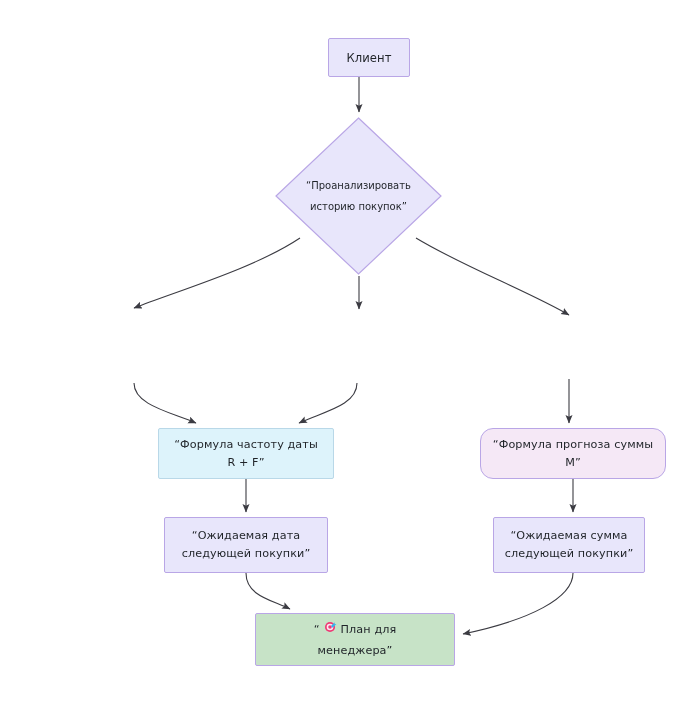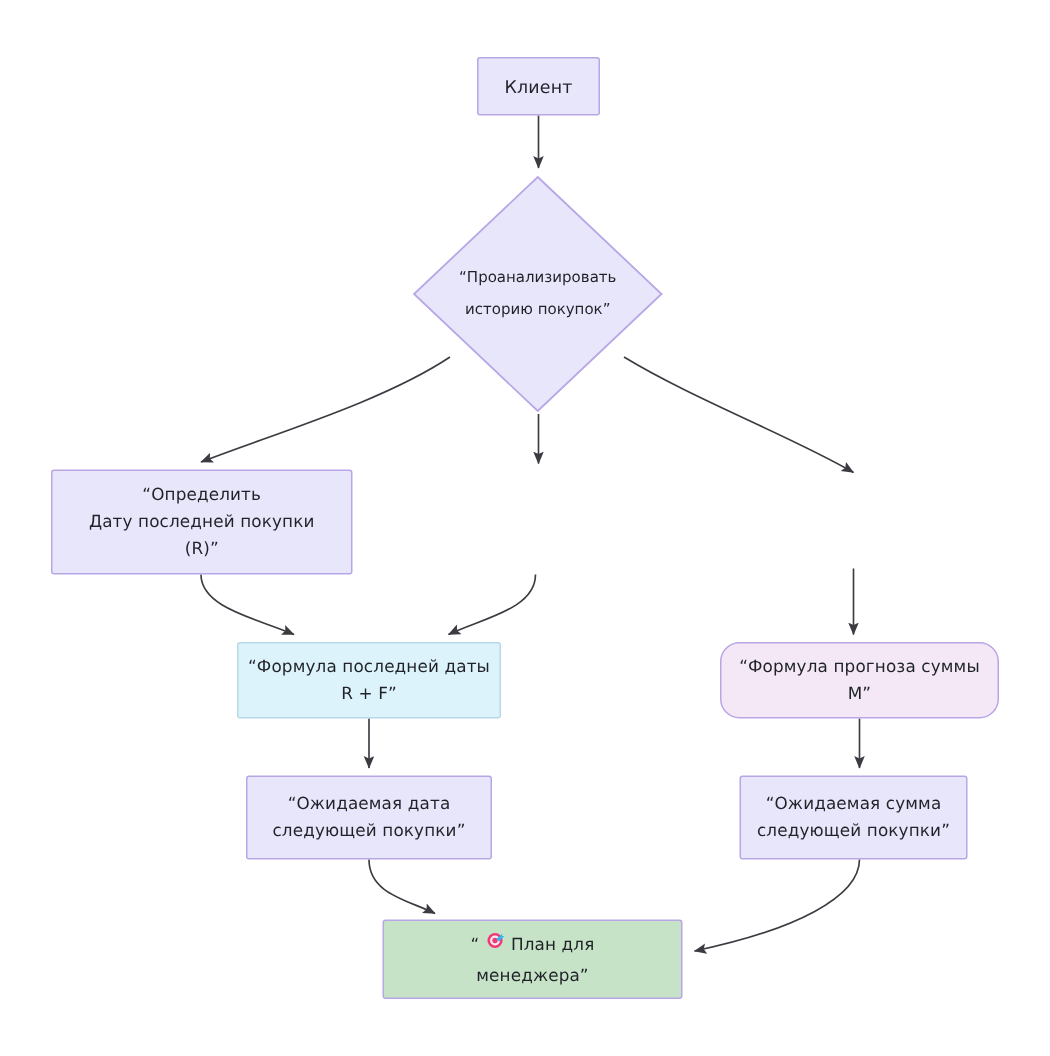--- a/index.html
+++ b/index.html
@@ -79,42 +79,37 @@
       <path d="M246,479 L246,512"></path>
 
       <path d="M573,479 L573,512"></path>
 
       <path d="M246,573 C246,596 272,600 290,609"></path>
 
       <path d="M573,573 C573,598 530,620 463,634"></path>
     </g>
   </svg>
 
-  <div class="node n-client" style="left:318px;top:38px;width:82px;height:39px;">
+  <div class="node n-client" style="left:328px;top:38px;width:82px;height:39px;">
     <span class="lbl">Клиент</span>
   </div>
 
   <div class="diamond" style="left:275px;top:117px;width:167px;height:158px;">
     <svg width="167" height="158" viewBox="0 0 167 158">
       <polygon points="83.5,1 166,79 83.5,157 1,79" fill="#e8e6fb" stroke="#b9a6e6" stroke-width="1.2"></polygon>
     </svg>
     <span class="lbl">“Проанализировать
 историю покупок”</span>
   </div>
 
-  <div class="node" style="left:34px;top:313px;width:201px;height:70px;">
-    <span class="lbl">“Определить
-Дату последней покупки
-(R)”</span>
-  </div>
 
 
 
   <div class="node n-formula-date" style="left:158px;top:428px;width:176px;height:51px;">
-    <span class="lbl">“Формула последней даты
+    <span class="lbl">“Формула частоту даты
 R + F”</span>
   </div>
 
   <div class="node n-formula-sum" style="left:480px;top:428px;width:186px;height:51px;">
     <span class="lbl">“Формула прогноза суммы
 M”</span>
   </div>
 
   <div class="node" style="left:164px;top:517px;width:164px;height:56px;">
     <span class="lbl">“Ожидаемая дата

